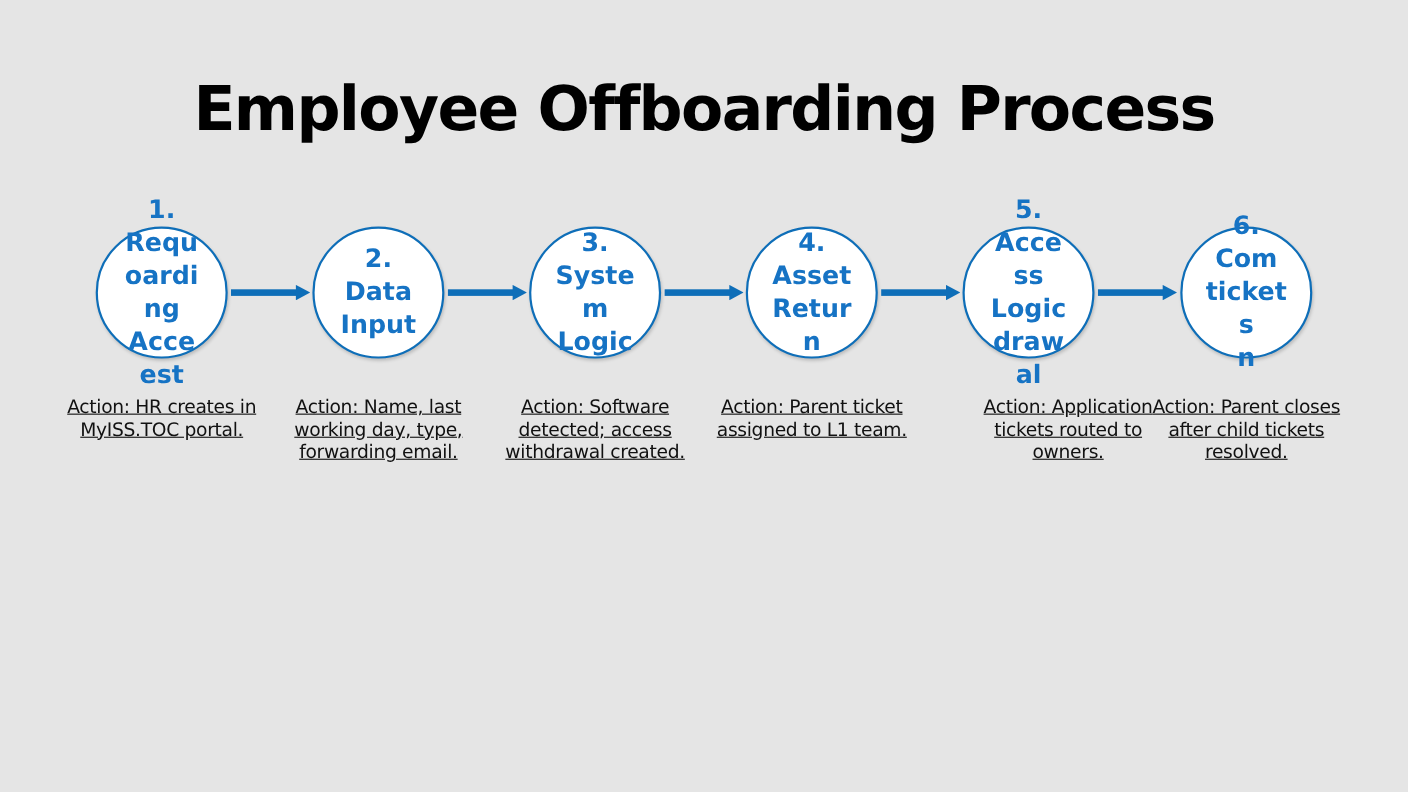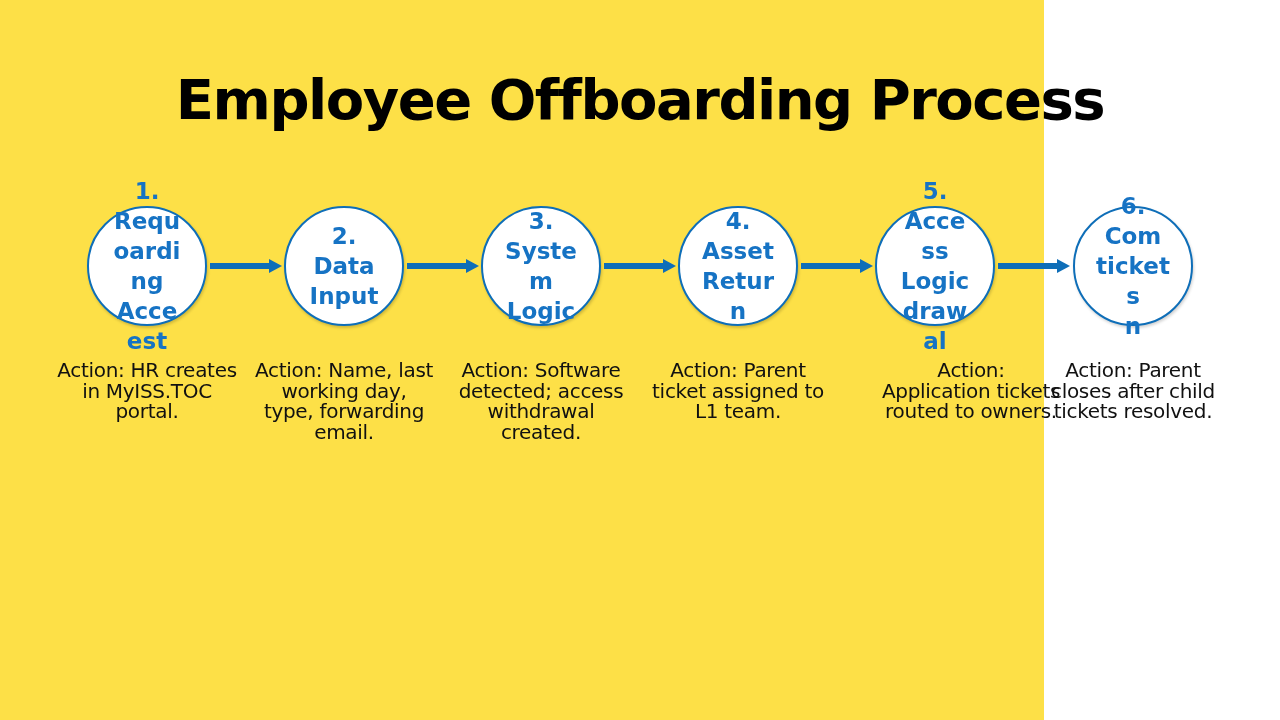--- a/index.html
+++ b/index.html
@@ -6,23 +6,23 @@
       margin: 0;
       padding: 0;
       width: 1280px;
       height: 720px;
       background: #ffffff;
       overflow: hidden;
       font-family: "Liberation Sans", sans-serif;
     }
     .slide {
       position: relative;
-      width: 1044px;
+      width: 1280px;
       height: 720px;
-      background: #fde047;
+      background: #e5e5e5;
     }
     .title {
       position: absolute;
       left: 0;
       top: 62px;
       width: 1280px;
       text-align: center;
       font-family: "DejaVu Sans", sans-serif;
       font-weight: bold;
       font-size: 56px;
@@ -63,24 +63,25 @@
       word-break: break-all;
       white-space: normal;
       z-index: 2;
     }
     .caption {
       position: absolute;
       top: 360px;
       width: 180px;
       text-align: center;
       font-family: "DejaVu Sans", sans-serif;
-      font-size: 20px;
+      font-size: 17px;
       line-height: 20.5px;
       color: #111111;
       letter-spacing: -0.3px;
+      text-decoration: underline;
     }
     .arrow {
       position: absolute;
       top: 259px;
       width: 72px;
       height: 14px;
     }
     .arrow svg { display: block; }
   </style>
 </head>

